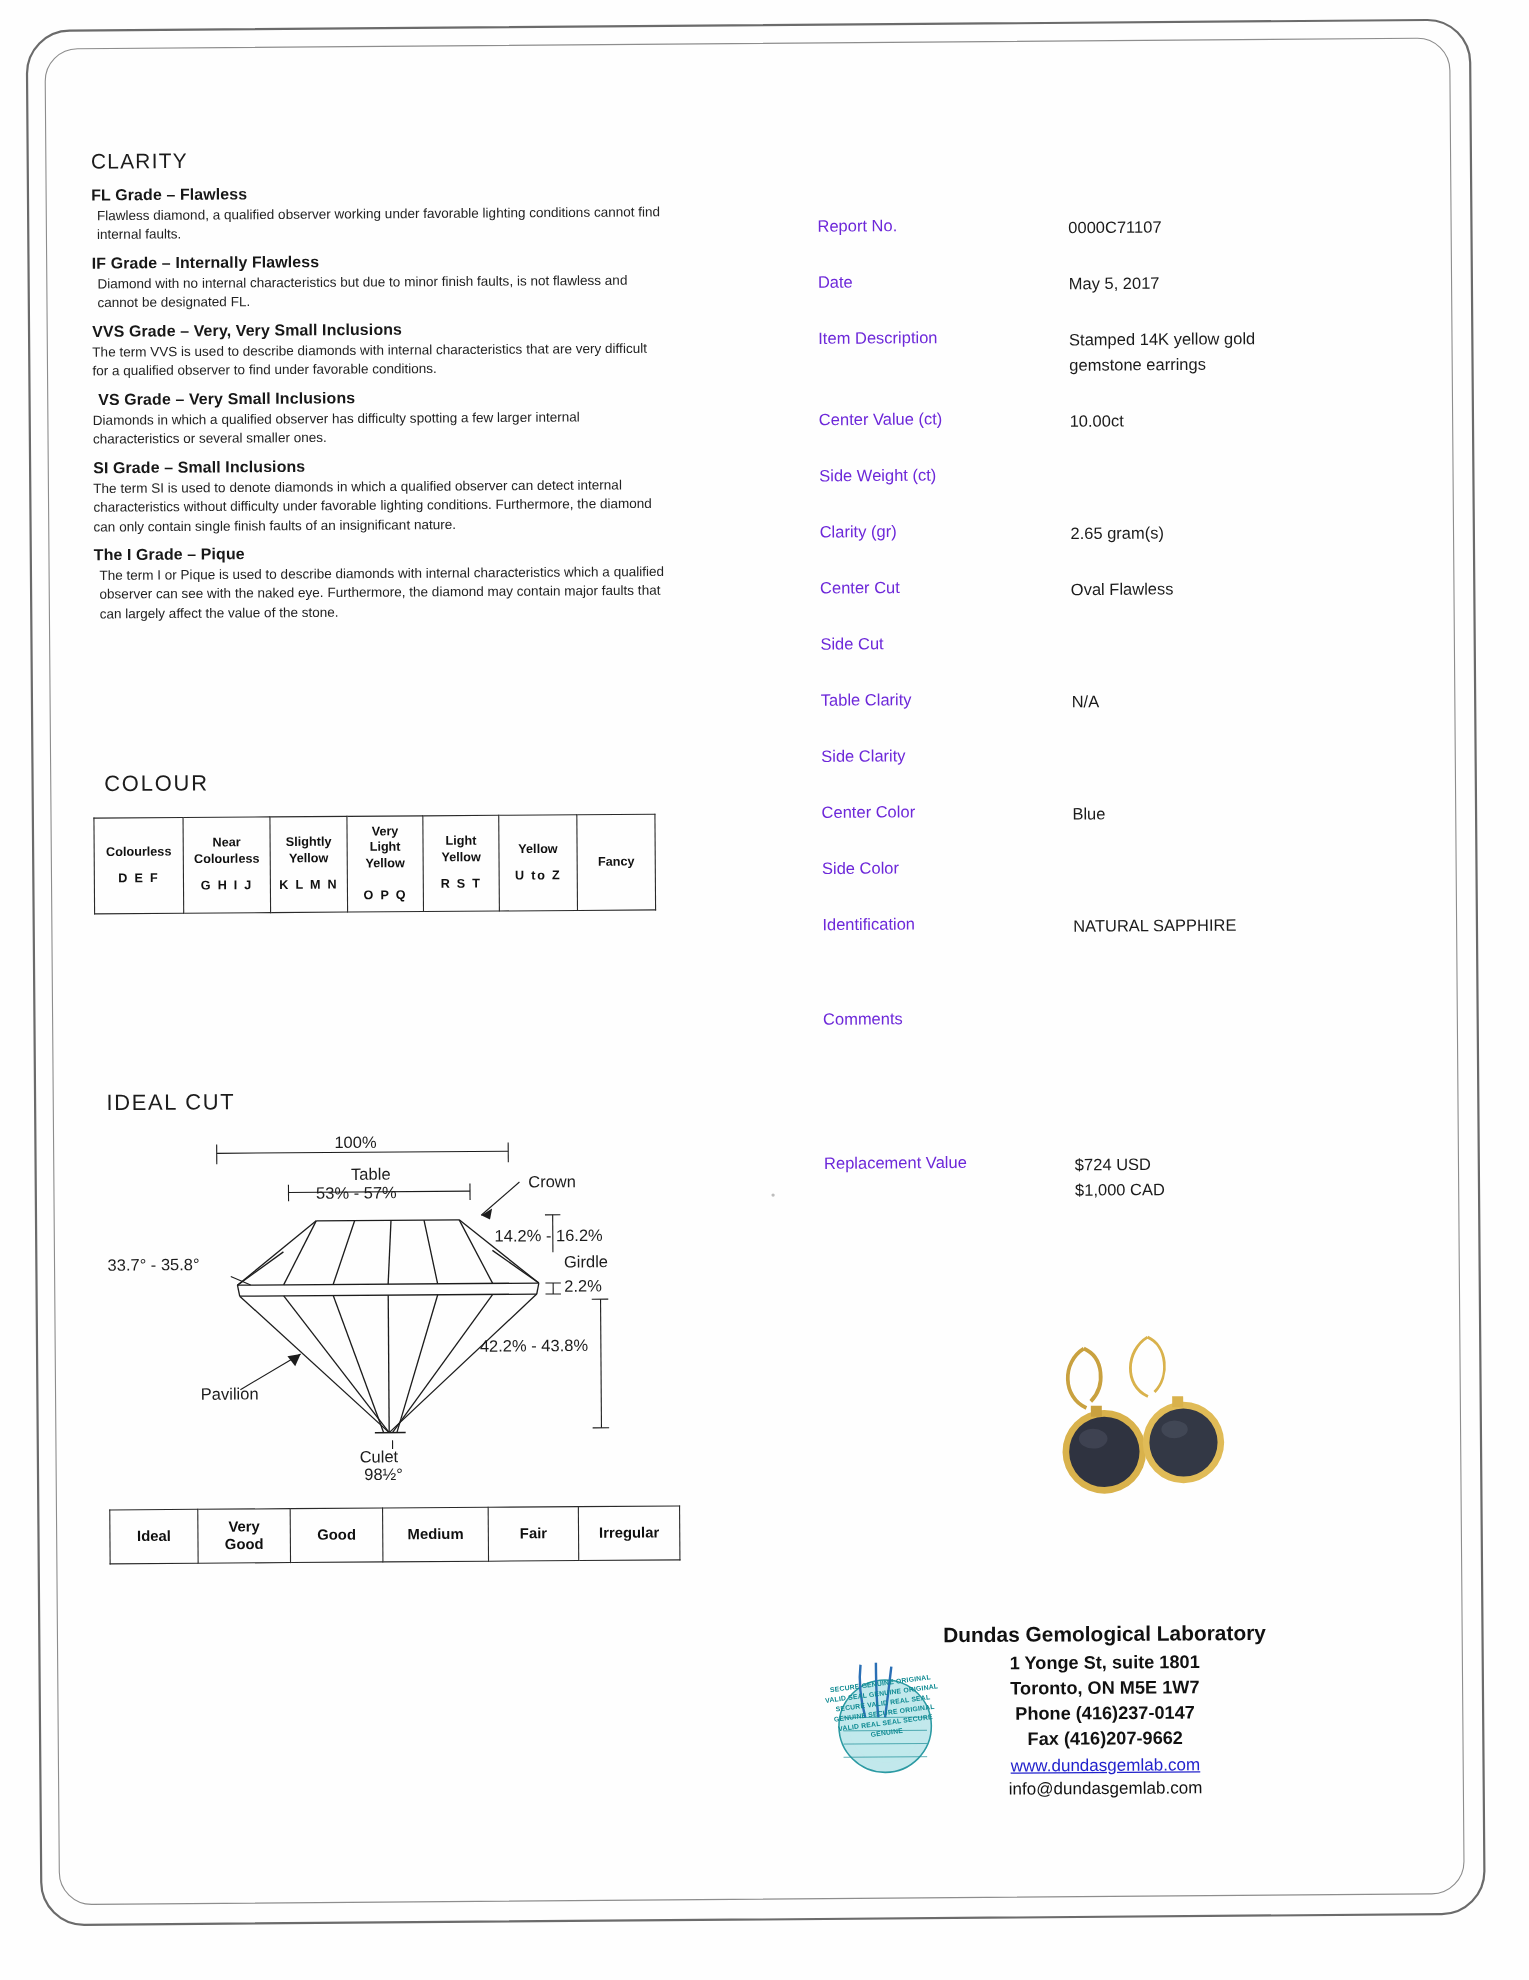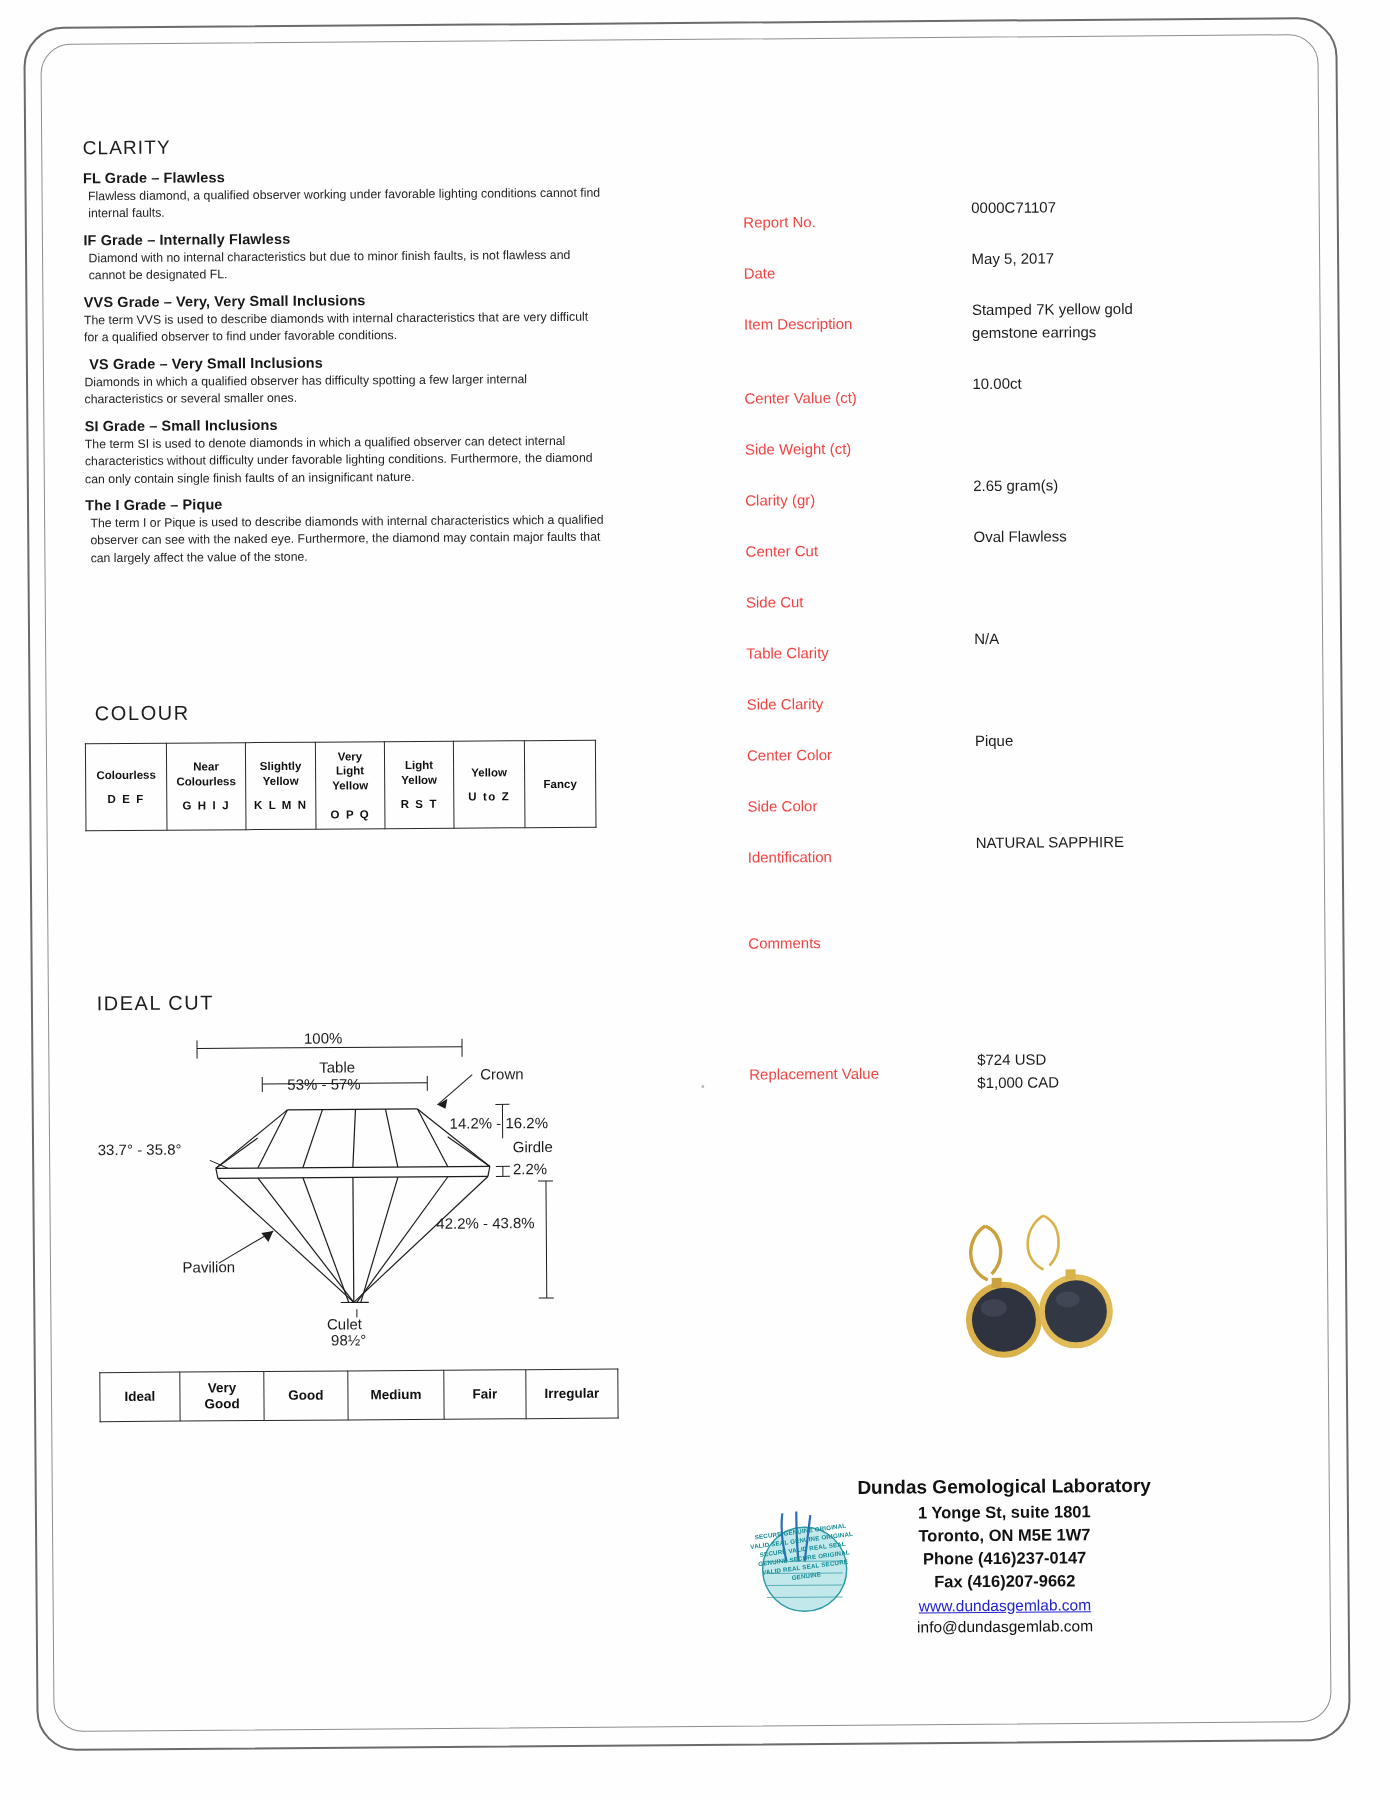--- a/index.html
+++ b/index.html
@@ -167,23 +167,23 @@
     top: 198px;
     width: 520px;
   }
   .spec-row {
     position: relative;
     min-height: 51px;
   }
   .spec-label {
     position: absolute;
     left: 0;
-    top: 16px;
+    top: 0;
     font-size: 15px;
-    color: #ef4444;
+    color: #6d28d9;
   }
   .spec-value {
     position: absolute;
     left: 228px;
     top: 0;
     font-size: 15px;
     color: #1b1b1b;
     line-height: 1.55;
     white-space: pre-line;
   }
@@ -453,21 +453,21 @@
       <div class="spec-row">
         <span class="spec-label">Report No.</span>
         <span class="spec-value">0000C71107</span>
       </div>
       <div class="spec-row">
         <span class="spec-label">Date</span>
         <span class="spec-value">May 5, 2017</span>
       </div>
       <div class="spec-row" style="min-height:74px">
         <span class="spec-label">Item Description</span>
-        <span class="spec-value">Stamped 7K yellow gold
+        <span class="spec-value">Stamped 14K yellow gold
 gemstone earrings</span>
       </div>
       <div class="spec-row">
         <span class="spec-label">Center Value (ct)</span>
         <span class="spec-value">10.00ct</span>
       </div>
       <div class="spec-row">
         <span class="spec-label">Side Weight (ct)</span>
         <span class="spec-value"></span>
       </div>
@@ -486,21 +486,21 @@
       <div class="spec-row">
         <span class="spec-label">Table Clarity</span>
         <span class="spec-value">N/A</span>
       </div>
       <div class="spec-row">
         <span class="spec-label">Side Clarity</span>
         <span class="spec-value"></span>
       </div>
       <div class="spec-row">
         <span class="spec-label">Center Color</span>
-        <span class="spec-value">Pique</span>
+        <span class="spec-value">Blue</span>
       </div>
       <div class="spec-row">
         <span class="spec-label">Side Color</span>
         <span class="spec-value"></span>
       </div>
       <div class="spec-row" style="min-height:86px">
         <span class="spec-label">Identification</span>
         <span class="spec-value">NATURAL SAPPHIRE</span>
       </div>
       <div class="spec-row">

